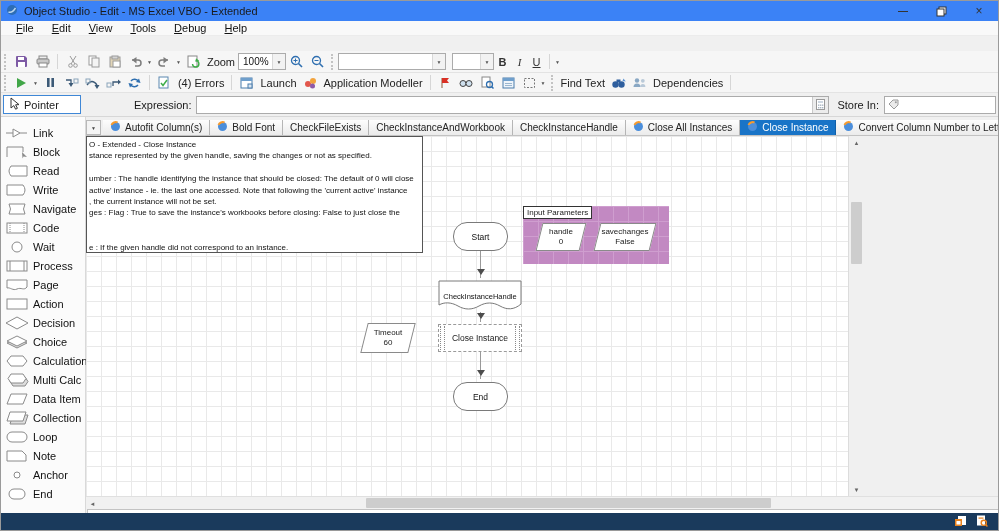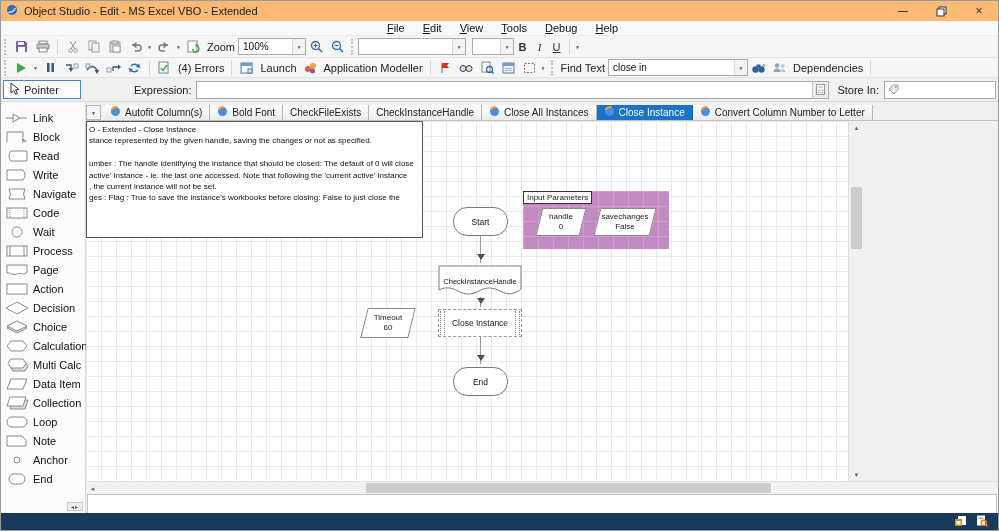--- a/index.html
+++ b/index.html
@@ -1,34 +1,34 @@
 <!DOCTYPE html>
 <html><head>
 <meta charset="utf-8">
 <style>
   * { margin:0; padding:0; box-sizing:border-box; }
   html,body { width:999px; height:531px; }
   body { font-family:"Liberation Sans", sans-serif; color:#1a1a1a; background:#fff; }
   .app { position:relative; width:999px; height:531px; overflow:hidden; background:#f0f0f0; border:1px solid #9a9a9a; }
 
   
-  .titlebar { height:20px; background:#fdba74; display:flex; align-items:center; padding-left:5px; }
+  .titlebar { height:20px; background:#3b82f6; display:flex; align-items:center; padding-left:5px; }
   .titlebar .title { font-size:11px; margin-left:6px; white-space:nowrap; }
   .winbtns { margin-left:auto; display:flex; height:20px; }
   .winbtn { width:38px; height:20px; display:flex; align-items:center; justify-content:center; font-size:12px; color:#333; }
   .minline { width:10px; border-top:1px solid #333; display:inline-block; }
 
   
-  .menubar { height:15px; background:#f9f9f9; display:flex; align-items:center; padding-left:6px; border-bottom:1px solid #ececec;justify-content:center; }
+  .menubar { height:15px; background:#f9f9f9; display:flex; align-items:center; padding-left:6px; border-bottom:1px solid #ececec; }
   .menu-item { font-size:11px; padding:0 9px; color:#111; }
   .menu-item u { text-decoration:underline; }
 
   
   .toolbar { display:flex; align-items:center; background:#f6f6f6; border-bottom:1px solid #e3e3e3; }
-  .tb1 { height:22px; } .tb2 { height:20px; }
+  .tb1 { height:22px;margin-top:15px; } .tb2 { height:20px; }
   .grip { width:4px; height:16px; margin:0 3px; border-left:2px dotted #c3c3c3; }
   .ti { display:inline-flex; align-items:center; justify-content:center; min-width:19px; height:18px; margin:0 1px; }
   .sep { width:1px; height:15px; background:#d6d6d6; margin:0 4px; }
   .dd { font-size:5px; color:#555; margin:0 2px 0 1px; }
   .tlabel { font-size:11px; color:#222; margin:0 3px; white-space:nowrap; }
   .combo { height:17px; background:#fff; border:1px solid #ababab; display:flex; align-items:center; font-size:10px; }
   .combo .cval { flex:1; padding:0 4px; color:#111; white-space:nowrap; overflow:hidden; }
   .combo .carrow { width:13px; height:100%; display:flex; align-items:center; justify-content:center; font-size:5px; color:#555; background:#f2f2f2; border-left:1px solid #d8d8d8; }
   .fmt { font-size:11px; width:17px; text-align:center; color:#333; }
 
@@ -194,21 +194,21 @@
       </span>
     <span class="dd">▼</span>
     <span class="ti">
         <svg width="13" height="13">
           <rect x="1" y="1" width="9" height="11" fill="#fff" stroke="#888"></rect>
           <path d="M5.5 9 a3.2 3.2 0 1 0 3.2 -3.4" fill="none" stroke="#3fae49" stroke-width="1.4"></path>
           <polygon points="9,3.2 12.2,5.8 8.4,6.8" fill="#3fae49"></polygon>
         </svg>
       </span>
     <span class="tlabel">Zoom</span>
-    <span class="combo" style="width:68px">
+    <span class="combo" style="width:48px">
       <span class="cval">100%</span>
       <span class="carrow">▼</span>
     </span>
     <span class="ti">
         <svg width="13" height="13">
           <circle cx="5.5" cy="5.5" r="4" fill="none" stroke="#2f6fb0" stroke-width="1.3"></circle>
           <line x1="8.5" y1="8.5" x2="12" y2="12" stroke="#2f6fb0" stroke-width="1.6"></line>
           <line x1="3.5" y1="5.5" x2="7.5" y2="5.5" stroke="#2f6fb0"></line>
           <line x1="5.5" y1="3.5" x2="5.5" y2="7.5" stroke="#2f6fb0"></line>
         </svg>
@@ -334,24 +334,20 @@
         </svg>
       </span>
     <span class="ti">
         <svg width="13" height="12">
           <rect x="1.5" y="1.5" width="10" height="9" fill="none" stroke="#777" stroke-dasharray="2,1.5"></rect>
         </svg>
       </span>
     <span class="dd">▼</span>
     <span class="grip"></span>
     <span class="tlabel">Find Text</span>
-    <span class="combo" style="width:140px">
-      <span class="cval">close in</span>
-      <span class="carrow">▼</span>
-    </span>
     <span class="ti">
         <svg width="15" height="12">
           <circle cx="4.5" cy="7.5" r="3.2" fill="#2f5f9e"></circle>
           <circle cx="10.5" cy="7.5" r="3.2" fill="#2f5f9e"></circle>
           <rect x="5.5" y="2.5" width="4" height="3" fill="#2f5f9e"></rect>
           <polygon points="12.5,1.5 14.8,4.5 11.5,4" fill="#5b93d4"></polygon>
         </svg>
       </span>
     <span class="ti">
         <svg width="15" height="11">
@@ -595,20 +591,23 @@
               <span class="tab-ic"><svg width="11" height="11">
                   <circle cx="5.5" cy="5.5" r="4.5" fill="#4b8edb"></circle>
                   <path d="M1.5 4 A4.5 4.5 0 0 1 7.5 1.5" stroke="#f79b2e" stroke-width="2" fill="none"></path>
                 </svg></span>
               <span>Bold Font</span>
             </div>
             <div class="tab">
               <span>CheckFileExists</span>
             </div>
             <div class="tab">
+              <span>CheckInstanceAndWorkbook</span>
+            </div>
+            <div class="tab">
               <span>CheckInstanceHandle</span>
             </div>
             <div class="tab">
               <span class="tab-ic"><svg width="11" height="11">
                   <circle cx="5.5" cy="5.5" r="4.5" fill="#4b8edb"></circle>
                   <path d="M1.5 4 A4.5 4.5 0 0 1 7.5 1.5" stroke="#f79b2e" stroke-width="2" fill="none"></path>
                 </svg></span>
               <span>Close All Instances</span>
             </div>
             <div class="tab sel">
@@ -636,20 +635,21 @@
             <div id="desc-lines">
                 <div class="desc-line">O - Extended - Close Instance</div>
                 <div class="desc-line">stance represented by the given handle, saving the changes or not as specified.</div>
                 <div class="desc-line">&nbsp;</div>
                 <div class="desc-line">umber : The handle identifying the instance that should be closed: The default of 0 will close</div>
                 <div class="desc-line">active' instance - ie. the last one accessed. Note that following the 'current active' instance</div>
                 <div class="desc-line">, the current instance will not be set.</div>
                 <div class="desc-line">ges : Flag : True to save the instance's workbooks before closing: False to just close the</div>
                 <div class="desc-line">&nbsp;</div>
                 <div class="desc-line">&nbsp;</div>
+                <div class="desc-line">e : If the given handle did not correspond to an instance.</div>
               </div>
           </div>
 
           <div class="inputblock">
             <div class="blocklabel">Input Parameters</div>
             <div id="param-items">
                 <div class="pgram" style="left: 16px; top: 17px; width: 44px; height: 28px;">
                   <div class="pgram-in">
                     <span>handle</span>
                     <span>0</span>

